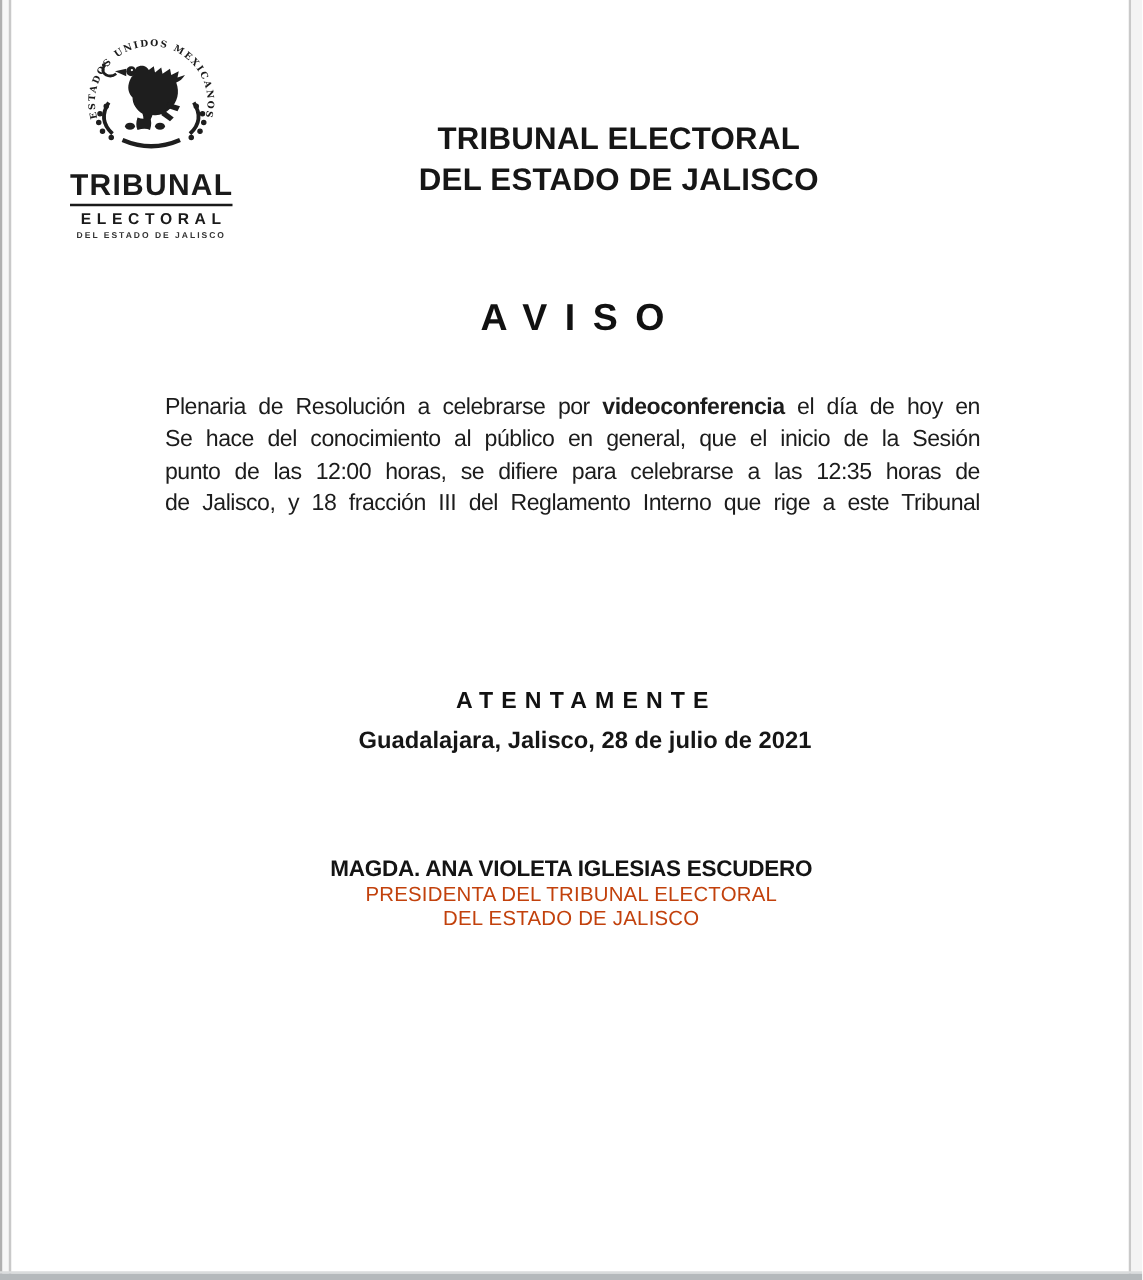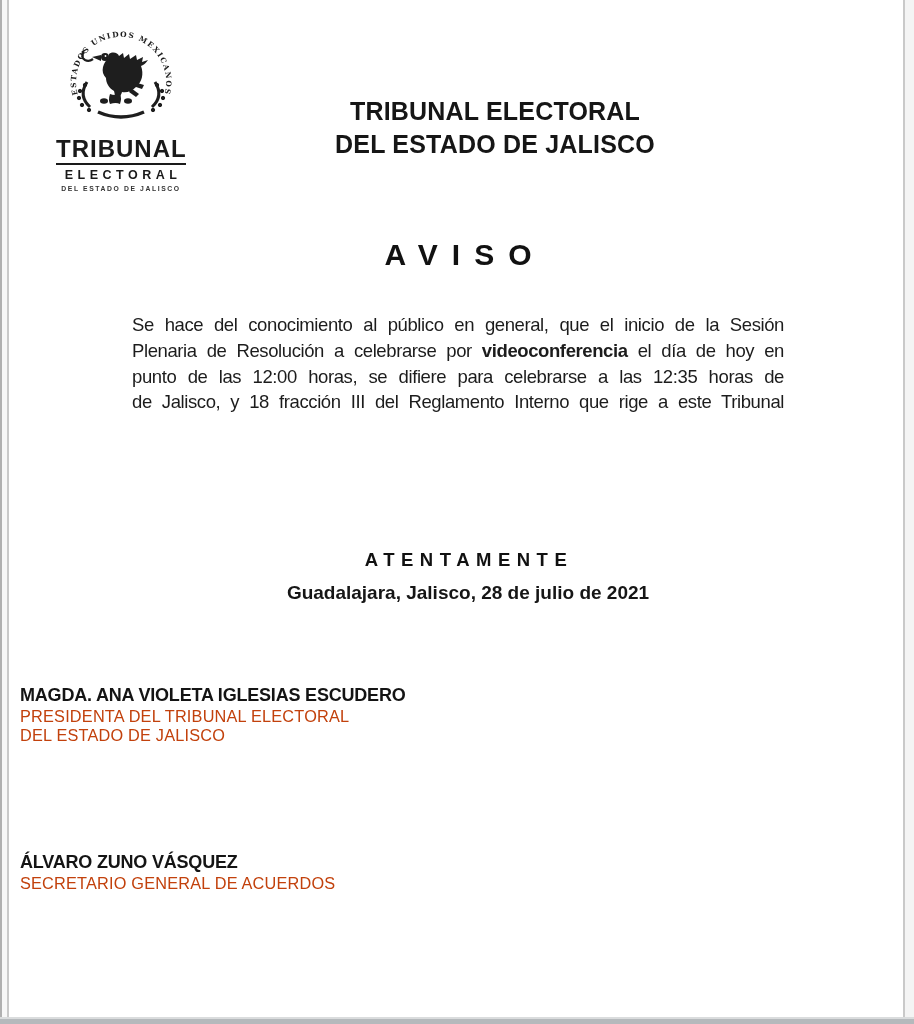--- a/index.html
+++ b/index.html
@@ -62,21 +62,21 @@
     transform:translateX(12px);
     font-size:18.5px;font-weight:bold;letter-spacing:6.5px;color:#111;
   }
   .dateline{
     position:absolute;top:582px;left:0;right:0;text-align:center;
     transform:translateX(11px);
     font-size:19px;font-weight:bold;color:#161616;
   }
 
   
-  .sig{position:absolute;left:0;right:0;padding-left:20px;}
+  .sig{position:absolute;left:0;right:0;text-align:center;}
   .sig-1{top:684px;}
   .sig-2{top:851px;}
   .sig-name{font-size:18px;font-weight:bold;letter-spacing:-0.2px;line-height:23px;color:#141414;}
   .sig-role{font-size:16.3px;line-height:18.5px;letter-spacing:0.2px;color:#c2410c;}
 </style>
 </head>
 <body>
 
 <div class="page">
 
@@ -135,33 +135,29 @@
   </div>
 
   <div class="org-title">
     <div>TRIBUNAL ELECTORAL</div>
     <div>DEL ESTADO DE JALISCO</div>
   </div>
 
   <h1 class="aviso">AVISO</h1>
 
   <div class="body">
+    <div class="bline"><span>Plenaria de Resolución a celebrarse por </span><strong>videoconferencia</strong><span> el día de hoy en</span></div>
     <div class="bline">Se hace del conocimiento al público en general, que el inicio de la Sesión</div>
-    <div class="bline"><span>Plenaria de Resolución a celebrarse por </span><strong>videoconferencia</strong><span> el día de hoy en</span></div>
     <div class="bline">punto de las 12:00 horas, se difiere para celebrarse a las 12:35 horas de</div>
     <div class="bline">de Jalisco, y 18 fracción III del Reglamento Interno que rige a este Tribunal</div>
   </div>
 
   <div class="atentamente">ATENTAMENTE</div>
   <div class="dateline">Guadalajara, Jalisco, 28 de julio de 2021</div>
 
   <div class="sig sig-1">
     <div class="sig-name">MAGDA. ANA VIOLETA IGLESIAS ESCUDERO</div>
     <div class="sig-role">PRESIDENTA DEL TRIBUNAL ELECTORAL</div>
     <div class="sig-role">DEL ESTADO DE JALISCO</div>
   </div>
 
-  <div class="sig sig-2">
-    <div class="sig-name">ÁLVARO ZUNO VÁSQUEZ</div>
-    <div class="sig-role">SECRETARIO GENERAL DE ACUERDOS</div>
-  </div>
 
 </div>
 
 </body></html>

